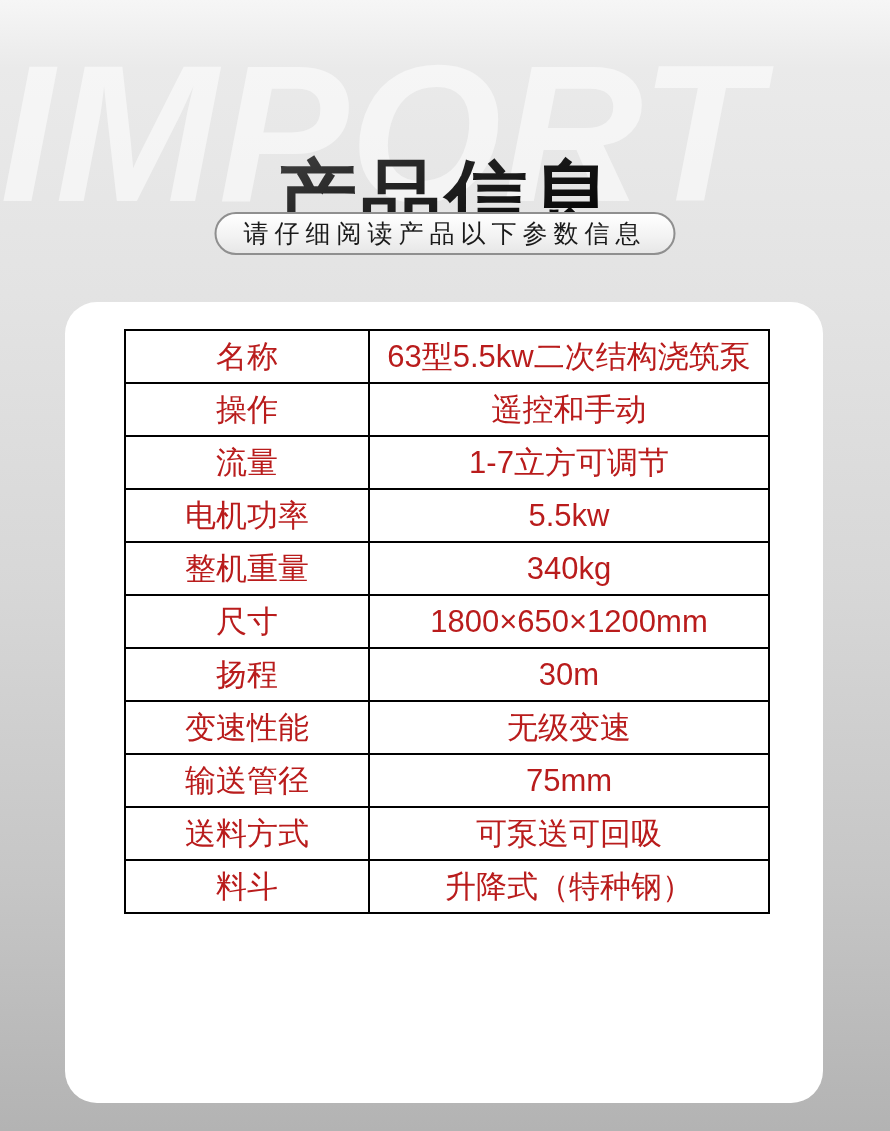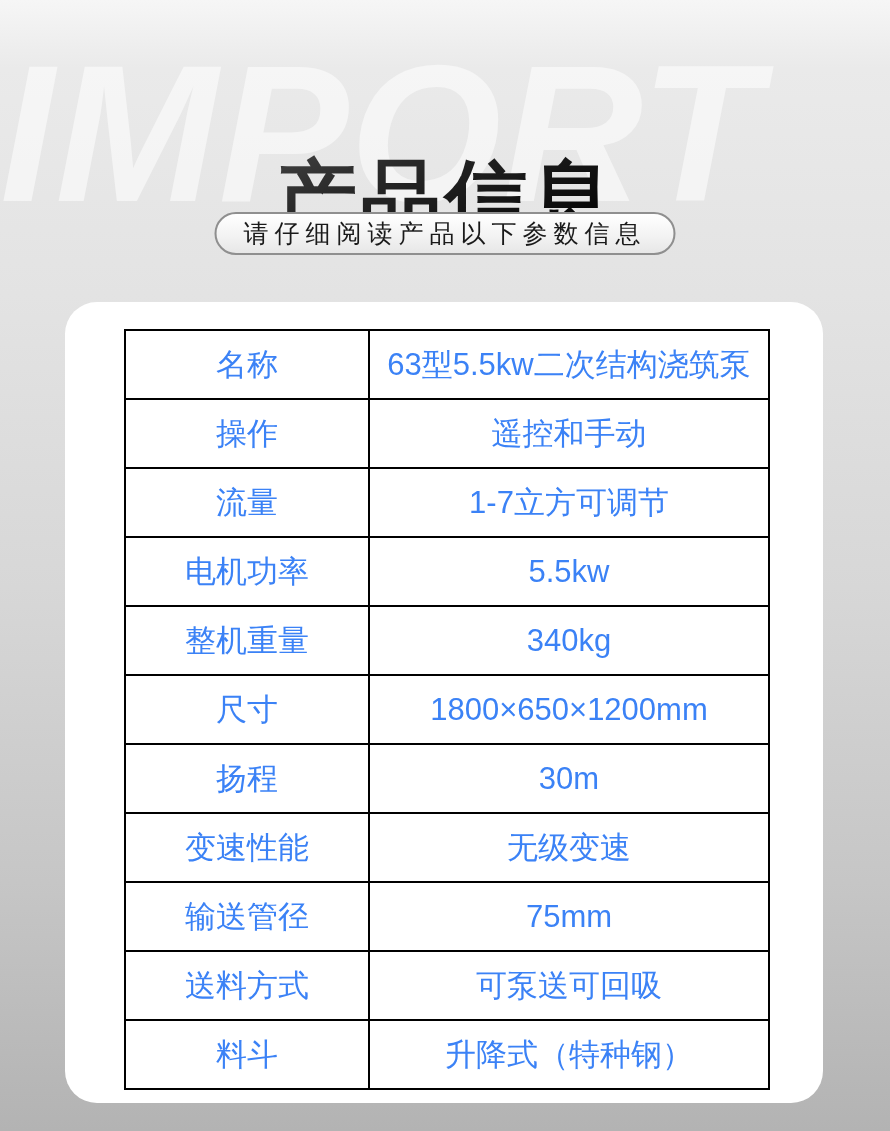--- a/index.html
+++ b/index.html
@@ -86,22 +86,22 @@
     width: 632px;
     border-collapse: collapse;
     table-layout: fixed;
   }
   .spec-table td {
     border: 2px solid #000000;
     height: 51px;
     text-align: center;
     vertical-align: middle;
     font-size: 31px;
-    color: #3b82f6;
-    padding: 8px 2px;
+    color: #b91c1c;
+    padding: 0 2px;
     white-space: nowrap;
     overflow: hidden;
   }
   .spec-table td.label-cell { width: 238px; }
   .spec-table td.value-cell { width: 394px; }
 </style>
 </head>
 <body>
 
 <div class="watermark">IMPORT</div>

